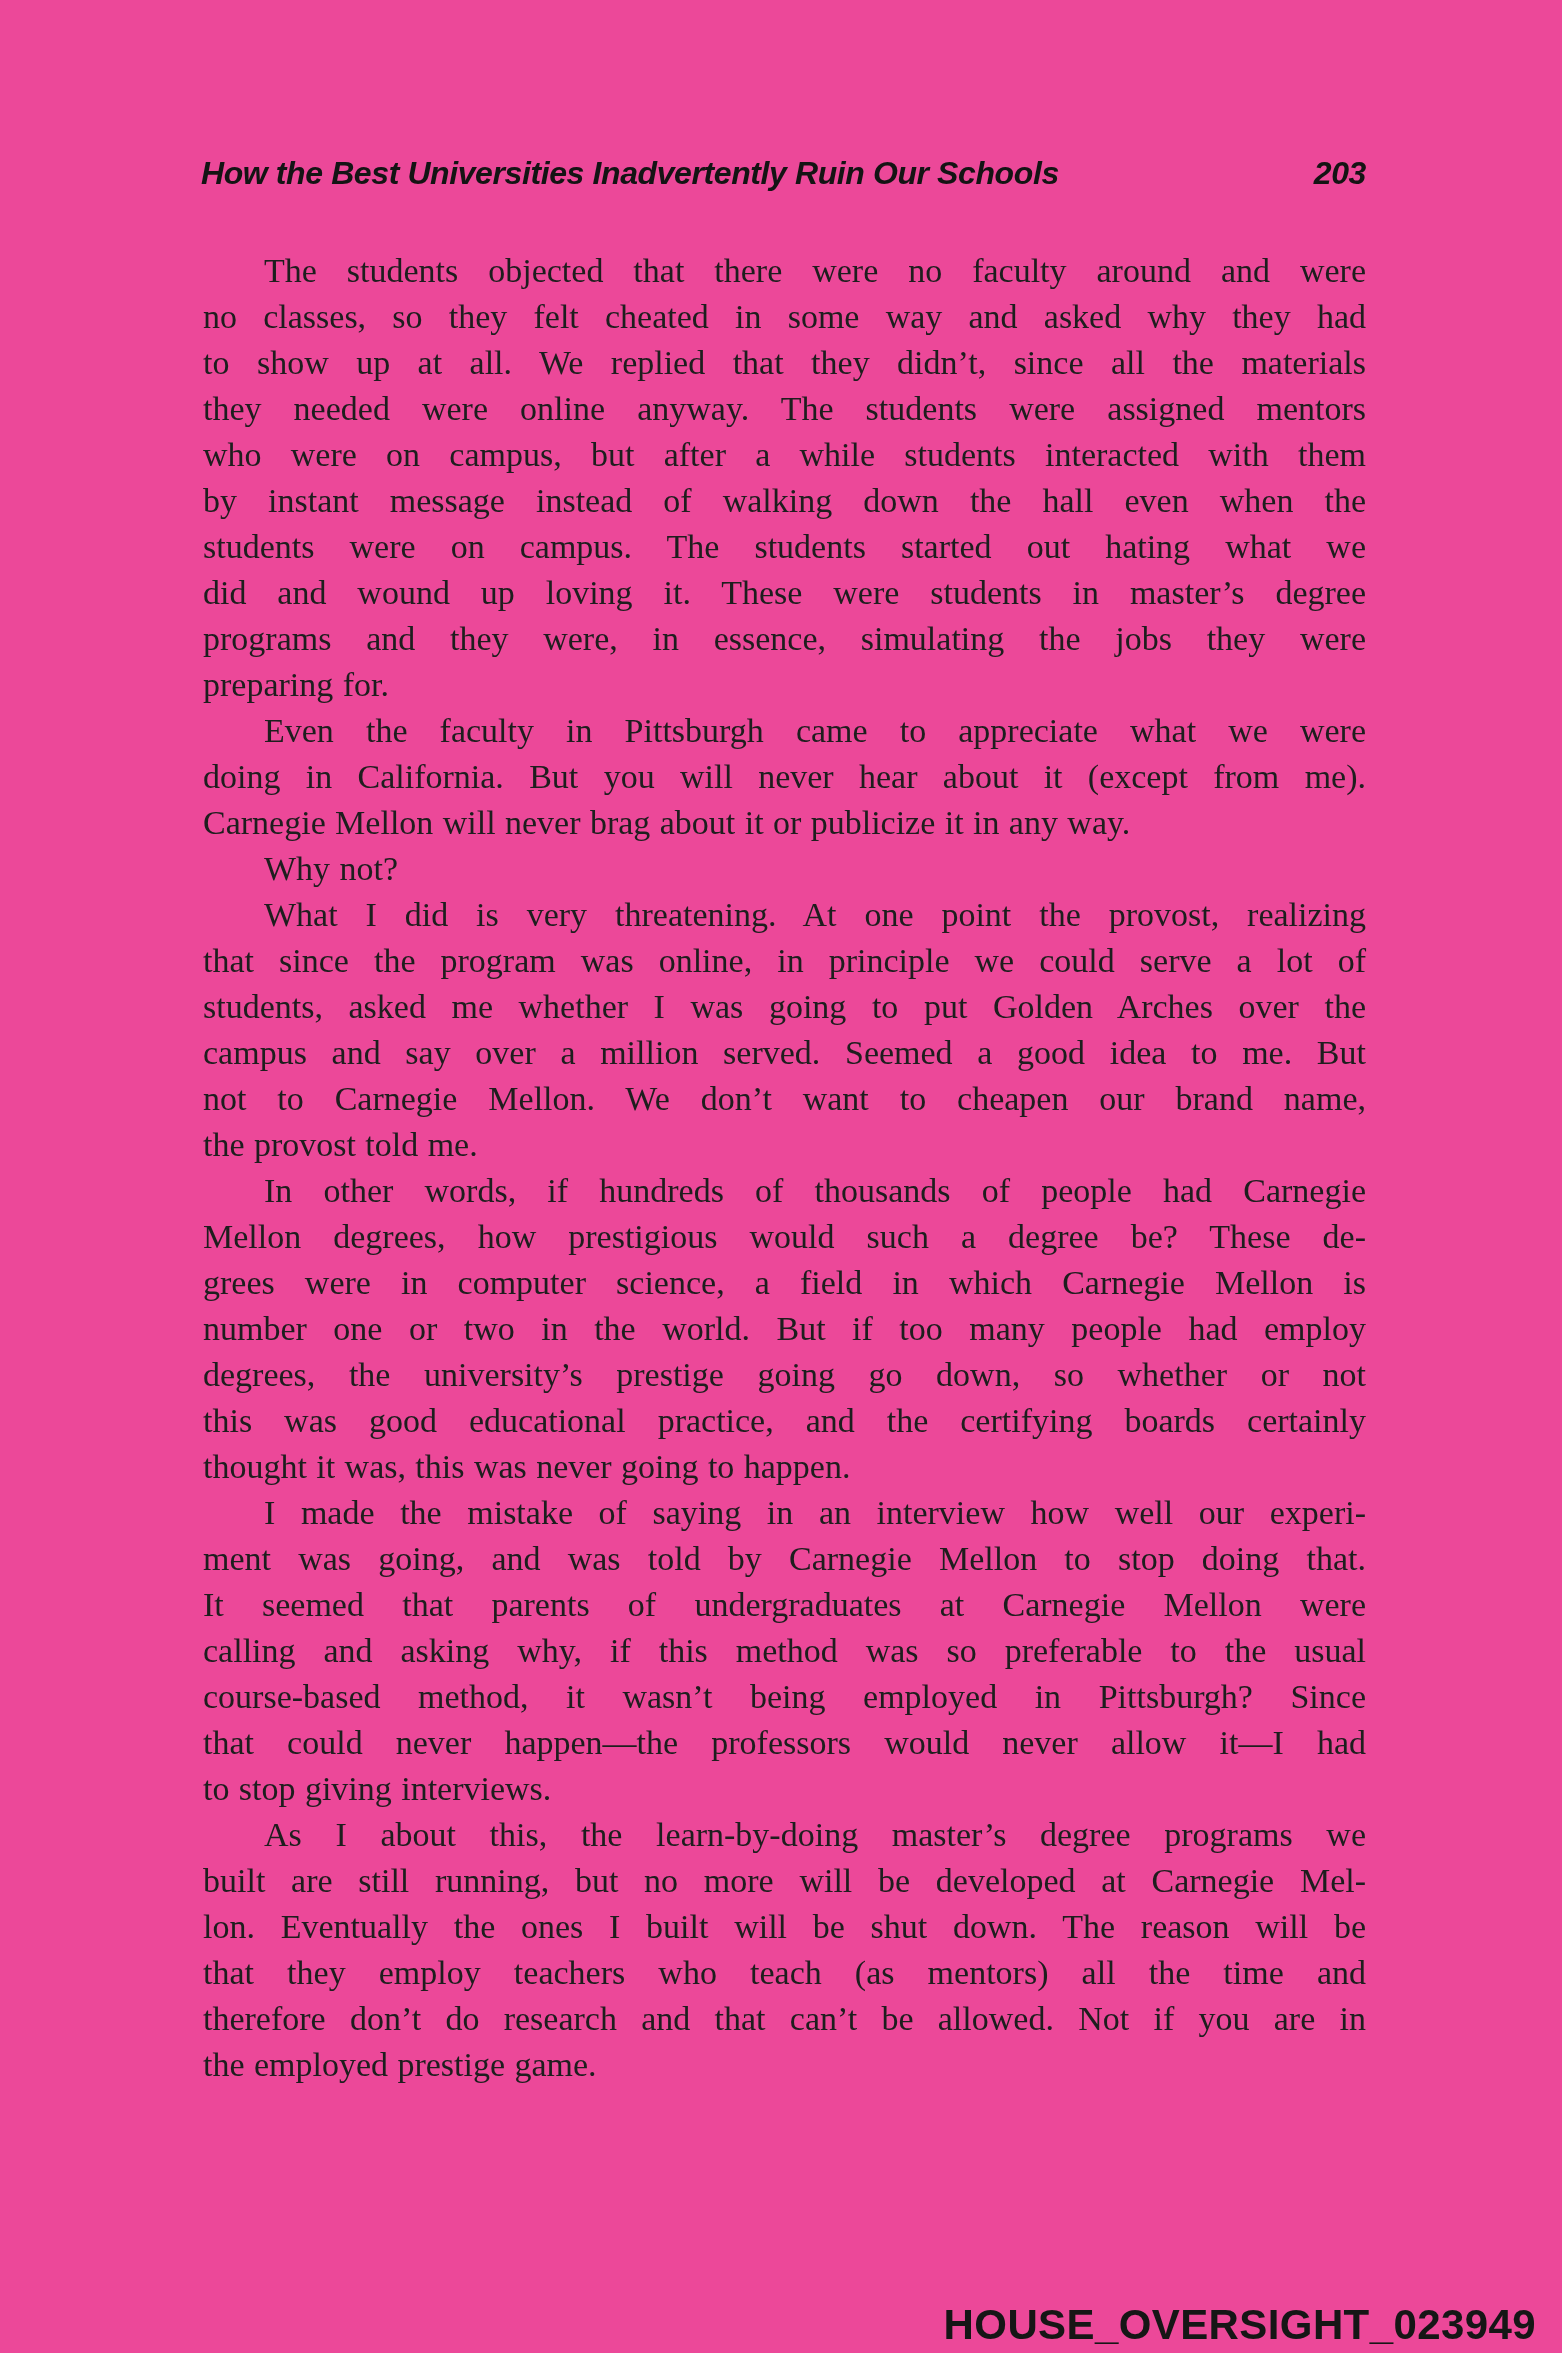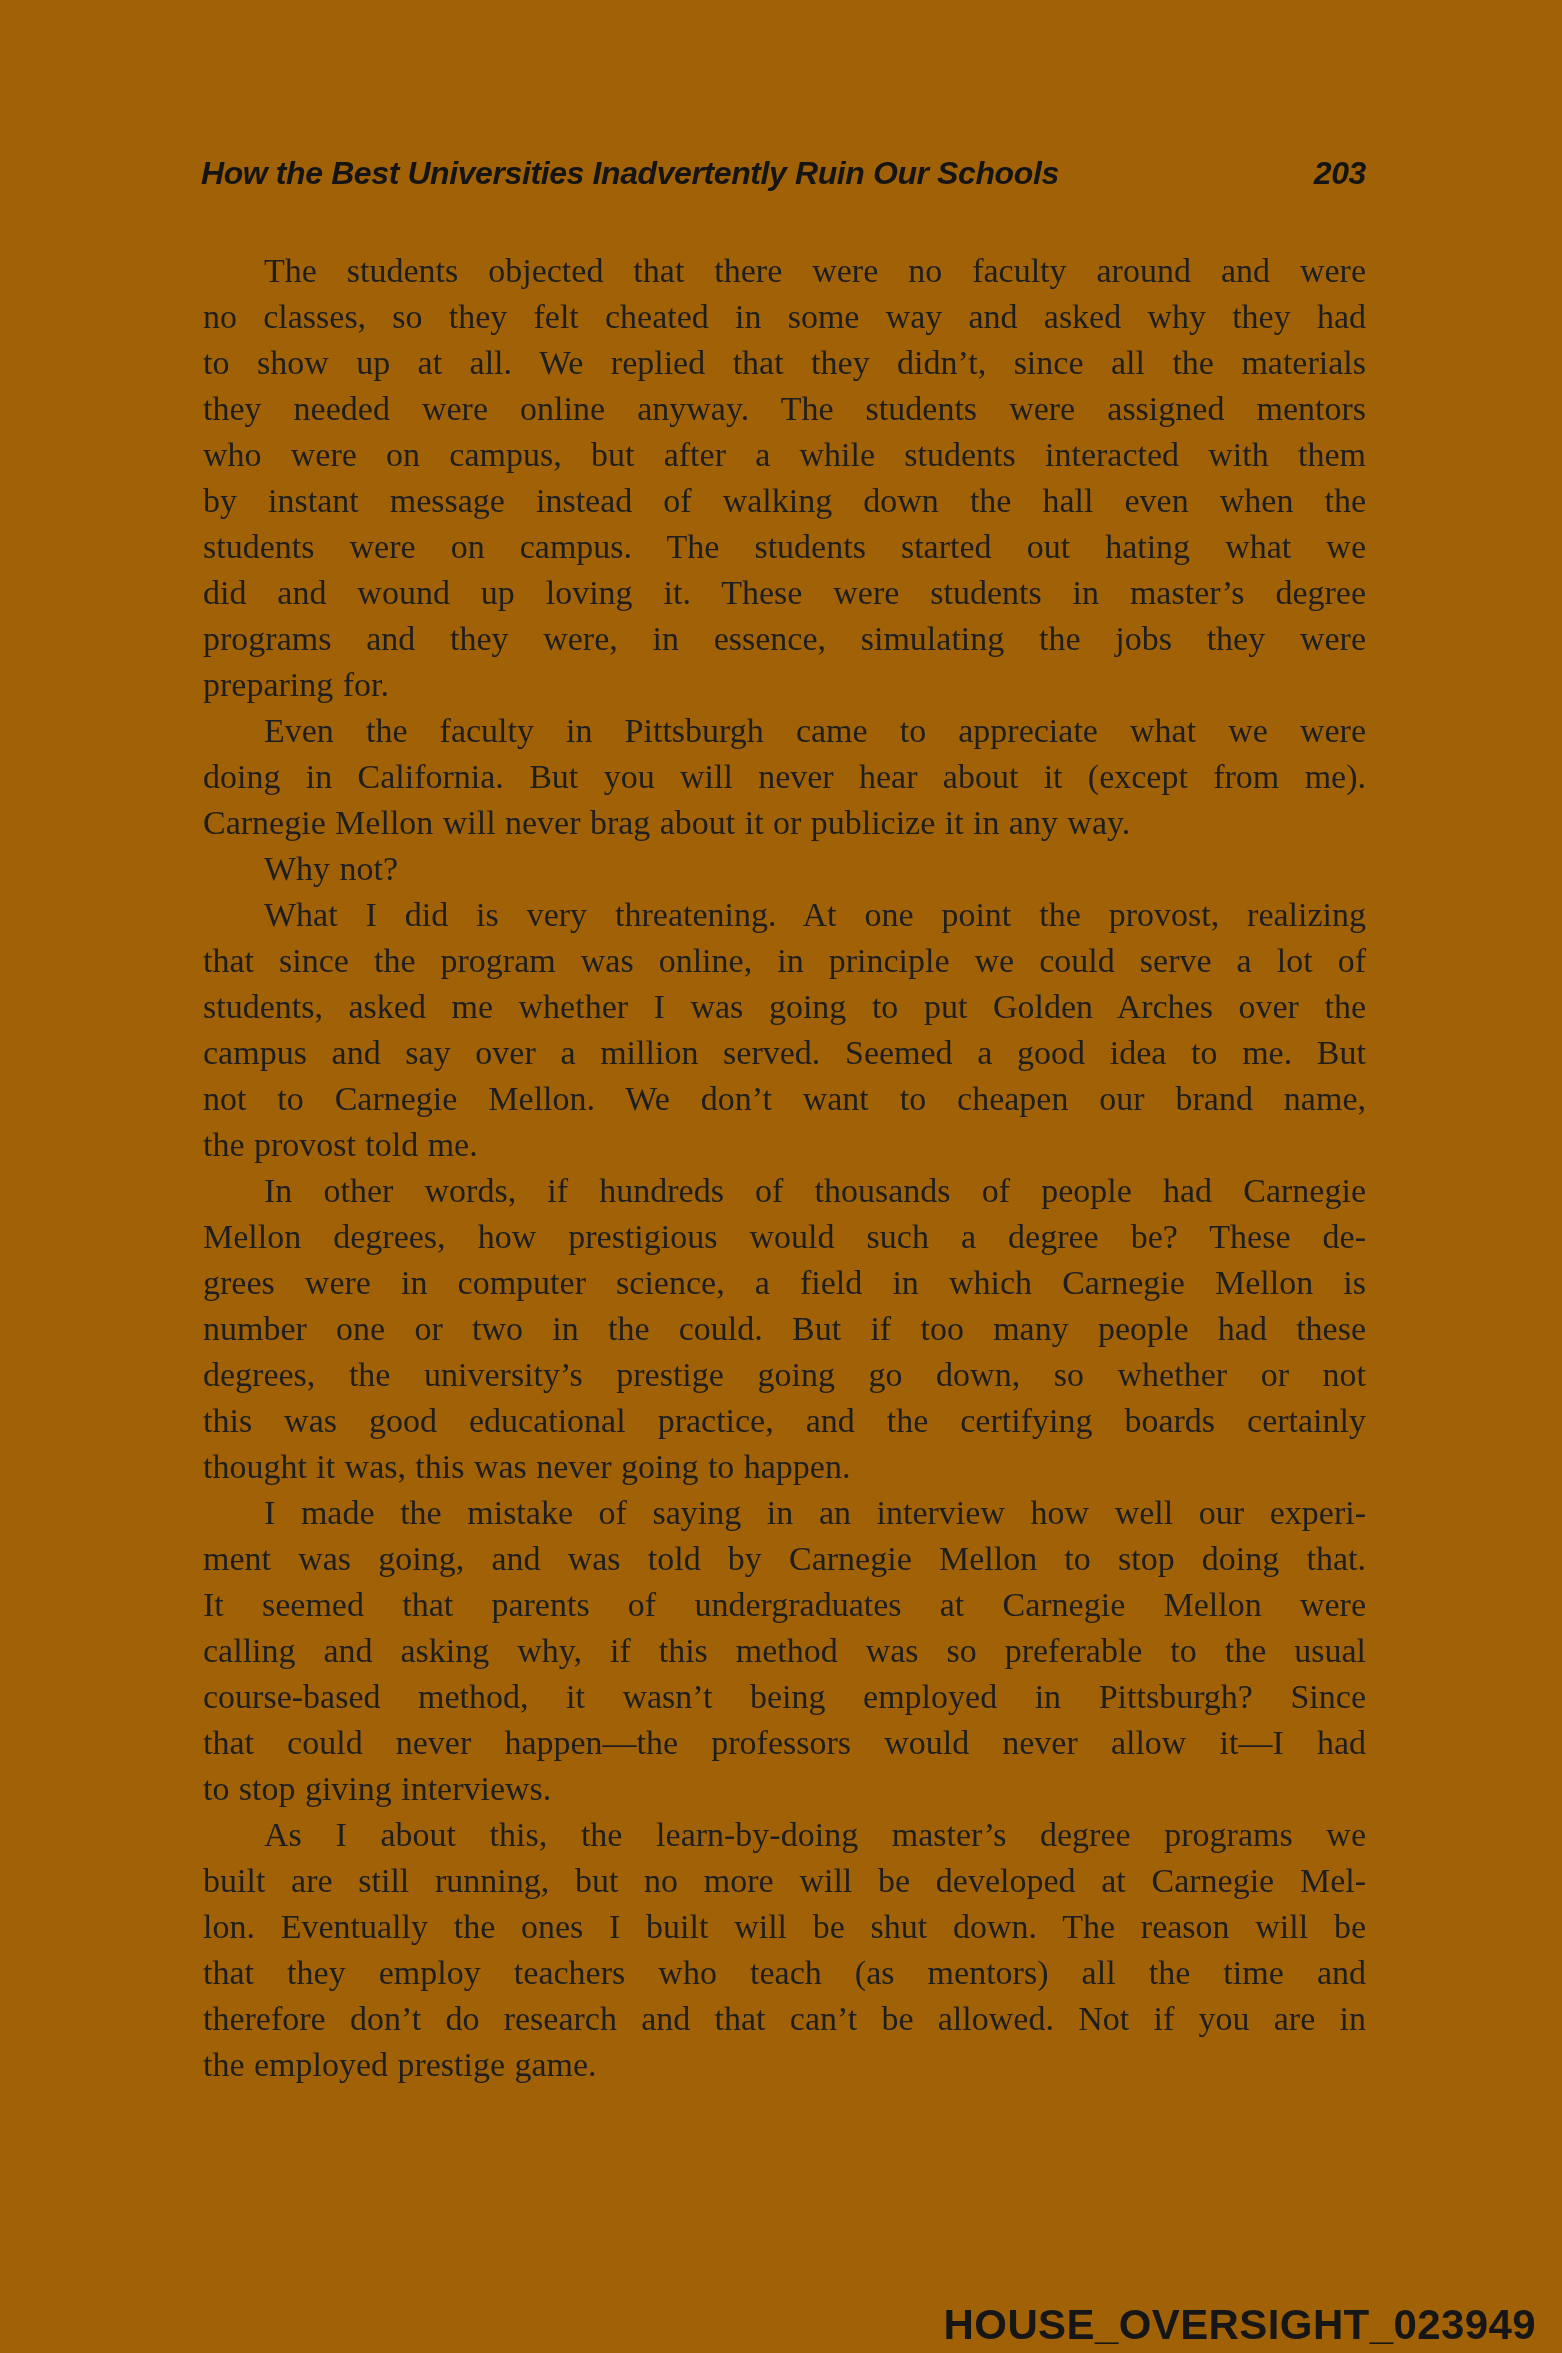--- a/index.html
+++ b/index.html
@@ -4,21 +4,21 @@
 <style>
   html, body {
     margin: 0;
     padding: 0;
     background: #ffffff;
   }
   .page {
     position: relative;
     width: 1562px;
     height: 2354px;
-    background: #a16207;
+    background: #ec4899;
     overflow: hidden;
     font-family: "Liberation Serif", serif;
   }
   .content {
     position: absolute;
     left: 201px;
     width: 1165px;
     top: 0;
     height: 100%;
   }
@@ -97,21 +97,21 @@
         <div class="line indent">Why not?</div>
         <div class="line indent just">What I did is very threatening. At one point the provost, realizing</div>
         <div class="line just">that since the program was online, in principle we could serve a lot of</div>
         <div class="line just">students, asked me whether I was going to put Golden Arches over the</div>
         <div class="line just">campus and say over a million served. Seemed a good idea to me. But</div>
         <div class="line just">not to Carnegie Mellon. We don’t want to cheapen our brand name,</div>
         <div class="line">the provost told me.</div>
         <div class="line indent just">In other words, if hundreds of thousands of people had Carnegie</div>
         <div class="line just">Mellon degrees, how prestigious would such a degree be? These de-</div>
         <div class="line just">grees were in computer science, a field in which Carnegie Mellon is</div>
-        <div class="line just">number one or two in the could. But if too many people had these</div>
+        <div class="line just">number one or two in the world. But if too many people had employ</div>
         <div class="line just">degrees, the university’s prestige going go down, so whether or not</div>
         <div class="line just">this was good educational practice, and the certifying boards certainly</div>
         <div class="line">thought it was, this was never going to happen.</div>
         <div class="line indent just">I made the mistake of saying in an interview how well our experi-</div>
         <div class="line just">ment was going, and was told by Carnegie Mellon to stop doing that.</div>
         <div class="line just">It seemed that parents of undergraduates at Carnegie Mellon were</div>
         <div class="line just">calling and asking why, if this method was so preferable to the usual</div>
         <div class="line just">course-based method, it wasn’t being employed in Pittsburgh? Since</div>
         <div class="line just">that could never happen—the professors would never allow it—I had</div>
         <div class="line">to stop giving interviews.</div>

